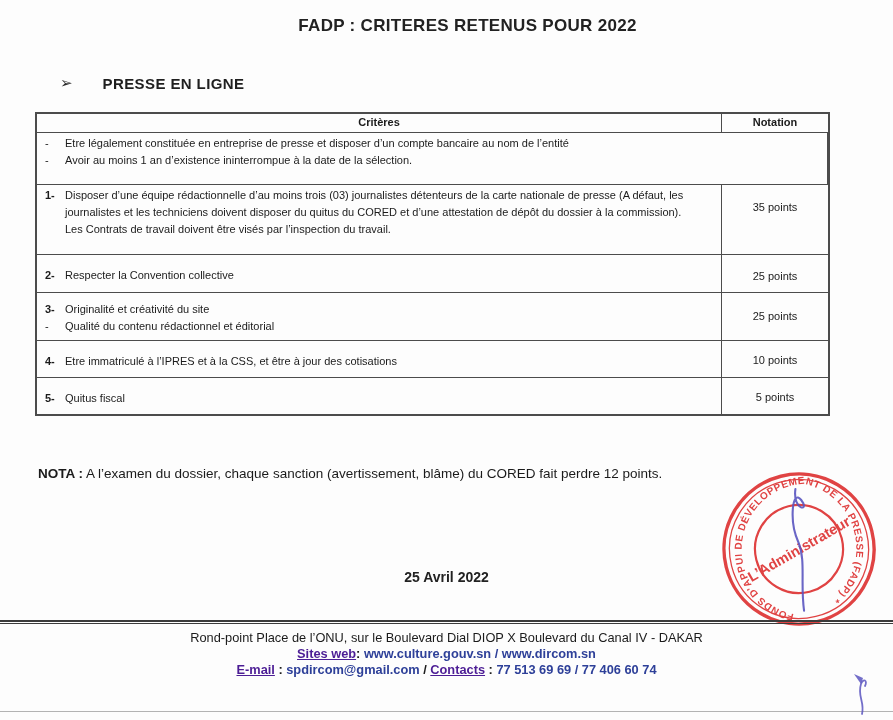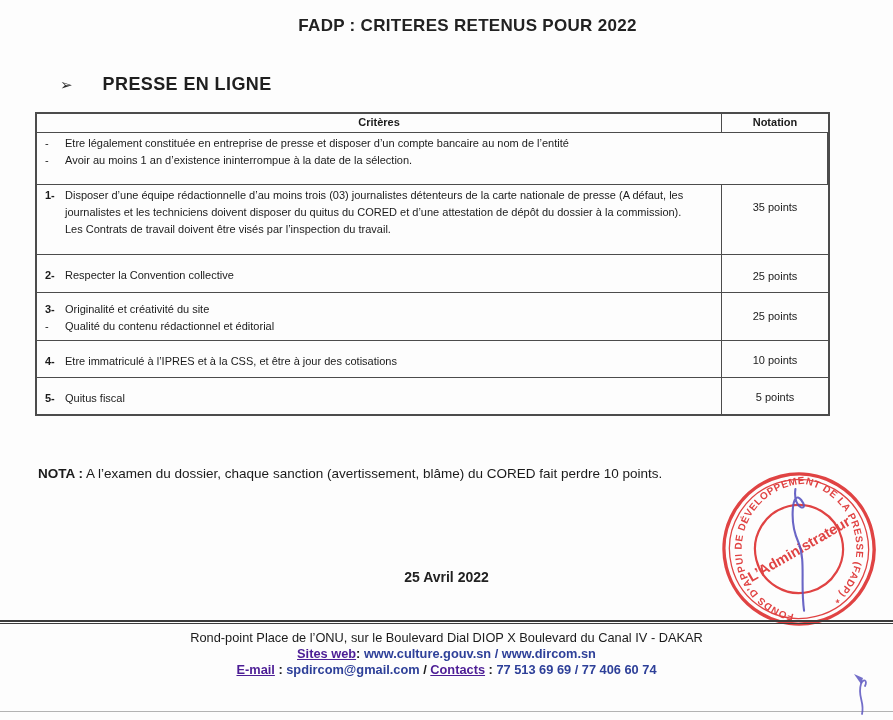--- a/index.html
+++ b/index.html
@@ -9,21 +9,21 @@
   }
   
   .doc-title{
     position:absolute;top:16px;left:0;width:100%;text-align:center;
     font-size:17px;font-weight:bold;letter-spacing:.3px;color:#222;
     transform:translateX(21px);
   }
   
   .section{position:absolute;top:74px;left:60px;display:flex;align-items:center;}
   .section .bullet{font-size:15px;margin-right:30px;color:#2a2a2a;}
-  .section .heading{font-size:18px;font-weight:bold;letter-spacing:.4px;color:#1f1f1f;}
+  .section .heading{font-size:15px;font-weight:bold;letter-spacing:.4px;color:#1f1f1f;}
   
   .crit-table{
     position:absolute;left:35px;top:112px;width:795px;
     border:2px solid #4c4c4c;font-size:11px;line-height:17px;box-sizing:border-box;
   }
   .thead{display:flex;height:18px;font-weight:bold;}
   .th-crit{flex:1;border-right:1px solid #4c4c4c;text-align:center;}
   .th-not{width:106px;text-align:center;}
   .trow{display:flex;border-top:1px solid #4c4c4c;box-sizing:border-box;}
   .cell-criteria{
@@ -162,21 +162,21 @@
             </div>
           </div>
           <div class="cell-notation">
             <span>5 points</span>
           </div>
         </div>
       </div>
   </div>
 
   <div class="nota">
-    <b>NOTA :</b><span> A l’examen du dossier, chaque sanction (avertissement, blâme) du CORED fait perdre 10 points.</span>
+    <b>NOTA :</b><span> A l’examen du dossier, chaque sanction (avertissement, blâme) du CORED fait perdre 12 points.</span>
   </div>
 
   <div class="date-line">25 Avril 2022</div>
 
   <svg class="stamp" viewBox="0 0 158 158" xmlns="http://www.w3.org/2000/svg">
     <defs>
       <path id="ringPath" d="M 58.4 141.1 A 66 66 0 0 1 99.6 16.9 A 66 66 0 0 1 58.4 141.1" fill="none"></path>
     </defs>
     <circle cx="79" cy="79" r="75" fill="none" stroke="#e04343" stroke-width="3.4"></circle>
     <circle cx="79" cy="79" r="69.5" fill="none" stroke="#e04343" stroke-width="1.3"></circle>

